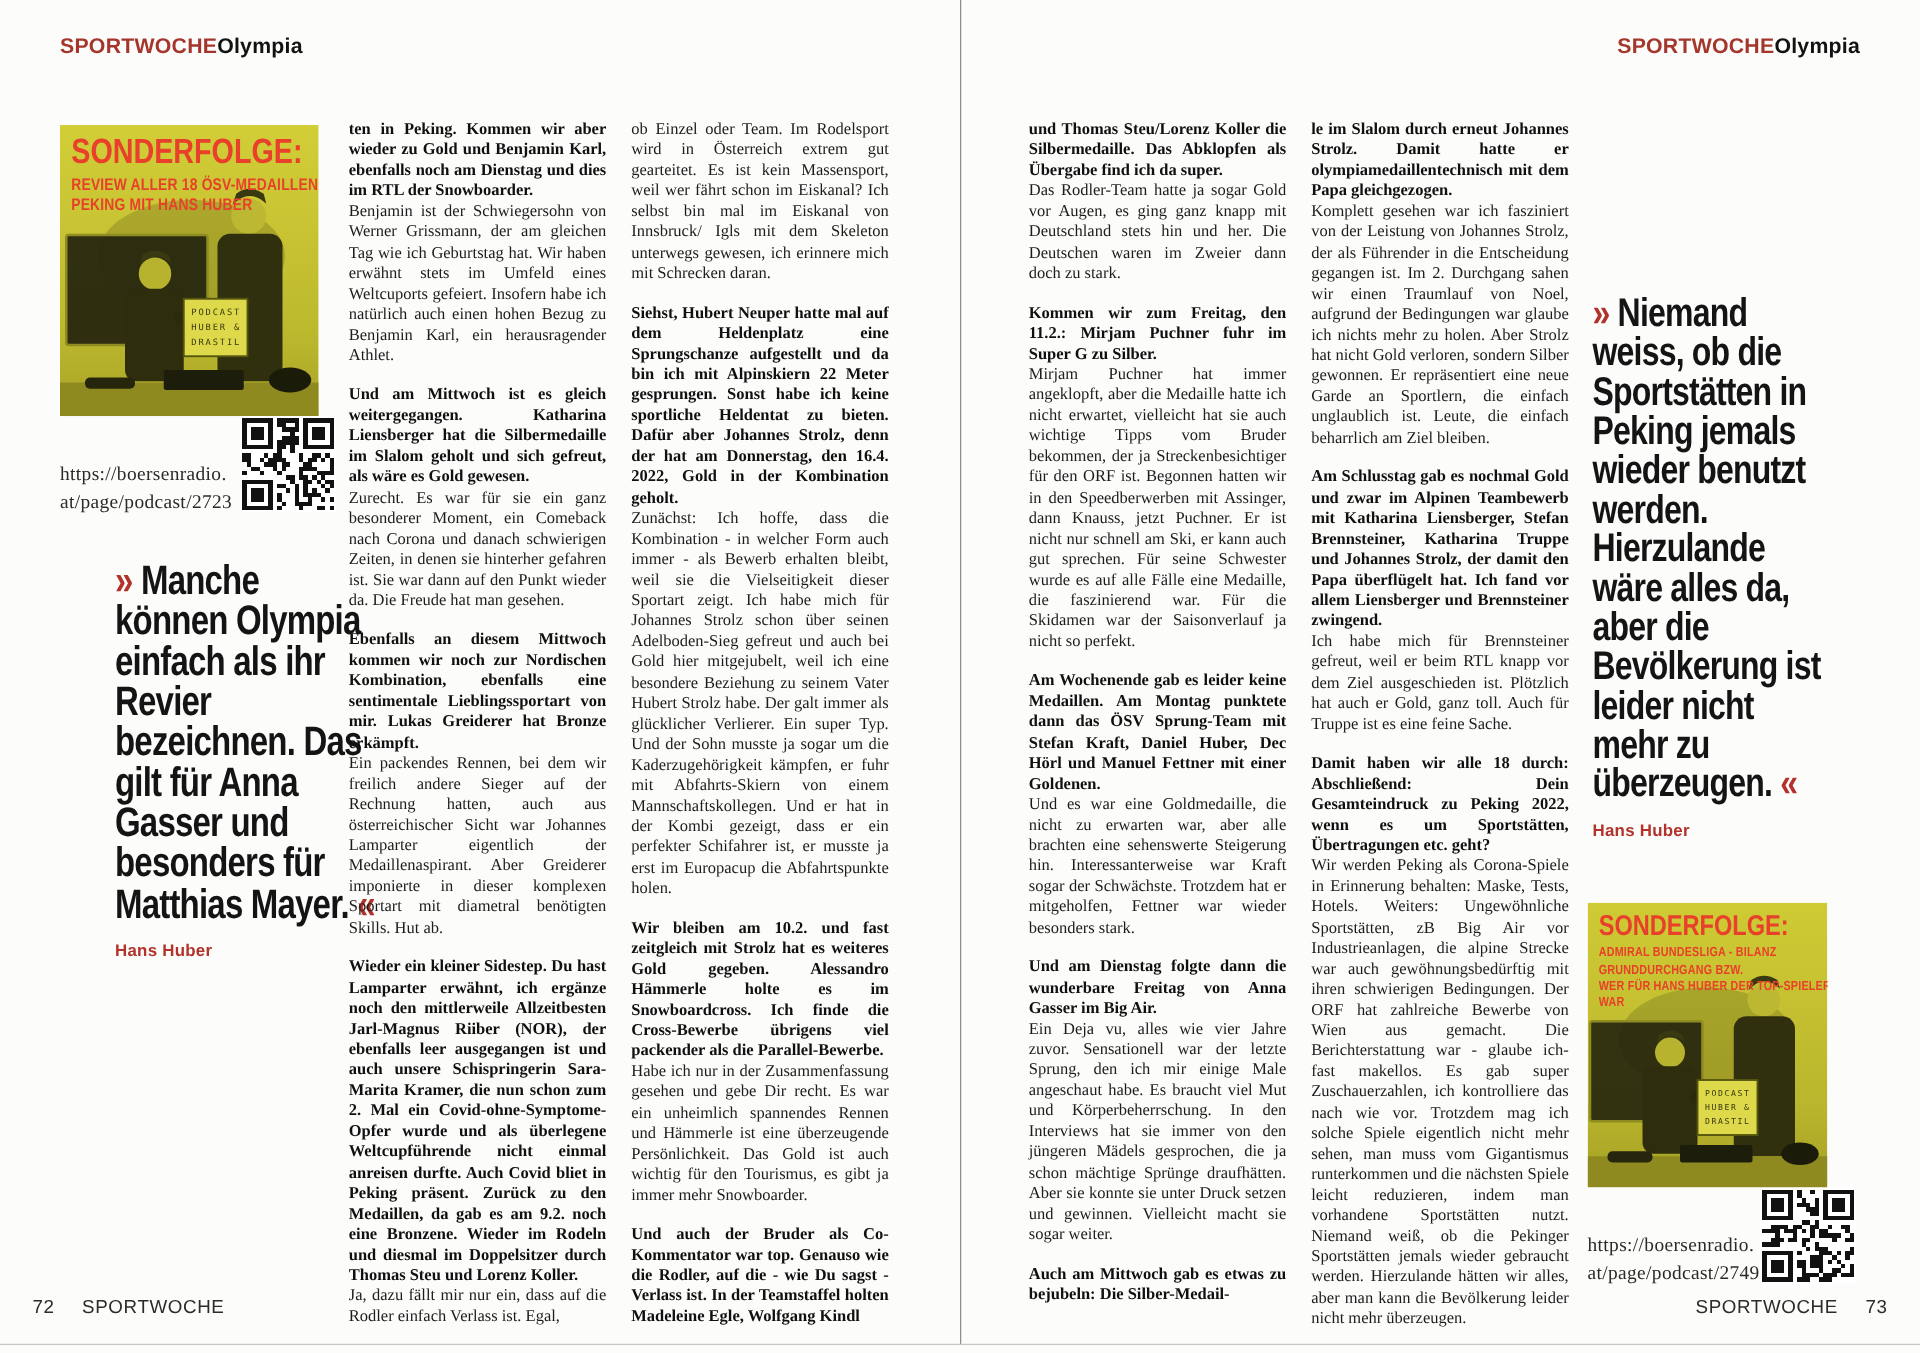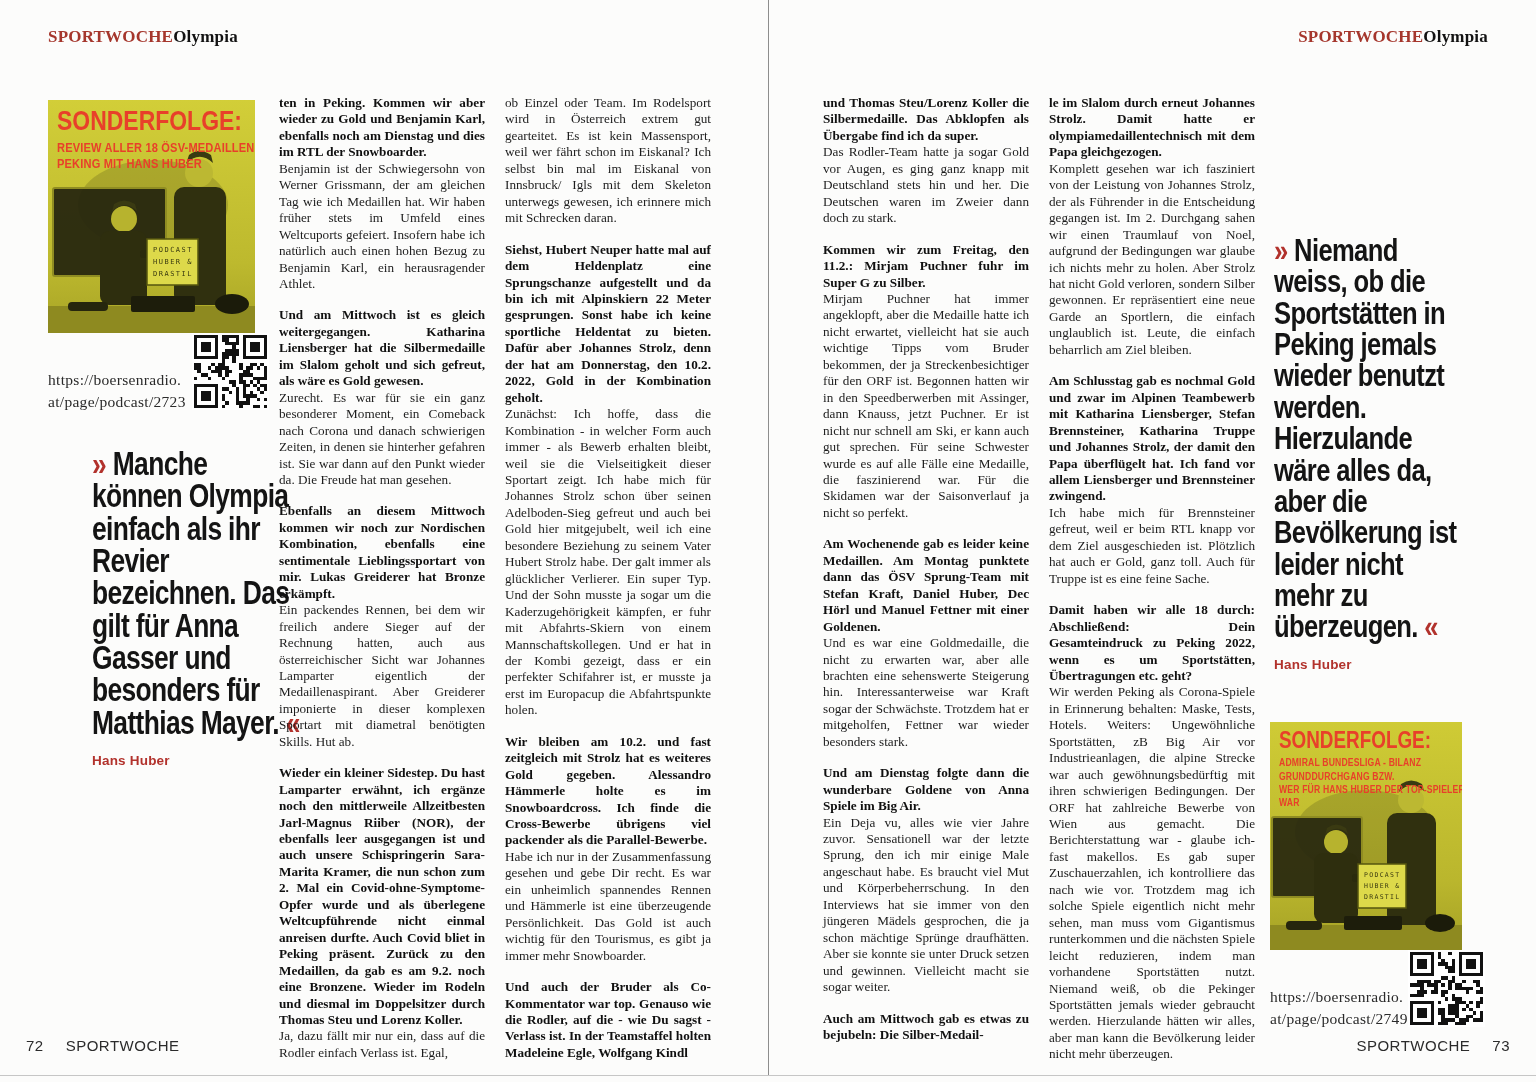--- a/index.html
+++ b/index.html
@@ -10,21 +10,21 @@
     color:#1c1c1c;
     overflow:hidden;
   }
   .abs{position:absolute;}
 
   
   .gutter-line{left:768px;top:0;width:1px;height:1076px;background:#8d8d8d;}
   .bottom-line{left:0;top:1075px;width:1536px;height:1px;background:#c6c6c6;}
 
   
-  .pagehead{top:27px;font-family:Liberation Serif, serif;font-weight:800;font-size:17px;letter-spacing:.2px;white-space:nowrap;}
+  .pagehead{top:27px;font-family:Liberation Sans, sans-serif;font-weight:800;font-size:17px;letter-spacing:.2px;white-space:nowrap;}
   .pagehead .brand{color:#a5362c;}
   .pagehead .section{color:#121212;}
   .head-left{left:48px;}
   .head-right{right:48px;}
 
   
   .pagefoot{top:1037px;font-family:"Liberation Sans",sans-serif;font-size:15px;color:#2b2b2b;display:flex;gap:22px;letter-spacing:.5px;}
   .foot-left{left:26px;align-items:flex-end;}
   .foot-right{right:26px;}
 
@@ -251,31 +251,31 @@
   <div class="pullquote">
     <span class="qmark">»</span>
     <span>Manche können Olympia einfach als ihr Revier bezeichnen. Das gilt für Anna Gasser und besonders für Matthias Mayer.</span>
     <span class="qmark">«</span>
   </div>
   <div class="attribution">Hans Huber</div>
 </div>
 
 <div class="abs col" style="left:279px;top:95px;height:950px;">
     <p class="para bold">ten in Peking. Kommen wir aber wieder zu Gold und Benjamin Karl, ebenfalls noch am Dienstag und dies im RTL der Snowboarder.</p>
-    <p class="para">Benjamin ist der Schwiegersohn von Werner Grissmann, der am gleichen Tag wie ich Medaillen hat. Wir haben früher stets im Umfeld eines Weltcuports gefeiert. Insofern habe ich natürlich auch einen hohen Bezug zu Benjamin Karl, ein herausragender Athlet.</p>
+    <p class="para">Benjamin ist der Schwiegersohn von Werner Grissmann, der am gleichen Tag wie ich Geburtstag hat. Wir haben erwähnt stets im Umfeld eines Weltcuports gefeiert. Insofern habe ich natürlich auch einen hohen Bezug zu Benjamin Karl, ein herausragender Athlet.</p>
     <p class="para bold">Und am Mittwoch ist es gleich weitergegangen. Katharina Liensberger hat die Silbermedaille im Slalom geholt und sich gefreut, als wäre es Gold gewesen.</p>
     <p class="para">Zurecht. Es war für sie ein ganz besonderer Moment, ein Comeback nach Corona und danach schwierigen Zeiten, in denen sie hinterher gefahren ist. Sie war dann auf den Punkt wieder da. Die Freude hat man gesehen.</p>
     <p class="para bold">Ebenfalls an diesem Mittwoch kommen wir noch zur Nordischen Kombination, ebenfalls eine sentimentale Lieblingssportart von mir. Lukas Greiderer hat Bronze erkämpft.</p>
     <p class="para">Ein packendes Rennen, bei dem wir freilich andere Sieger auf der Rechnung hatten, auch aus österreichischer Sicht war Johannes Lamparter eigentlich der Medaillenaspirant. Aber Greiderer imponierte in dieser komplexen Sportart mit diametral benötigten Skills. Hut ab.</p>
     <p class="para bold">Wieder ein kleiner Sidestep. Du hast Lamparter erwähnt, ich ergänze noch den mittlerweile Allzeitbesten Jarl-Magnus Riiber (NOR), der ebenfalls leer ausgegangen ist und auch unsere Schispringerin Sara-Marita Kramer, die nun schon zum 2. Mal ein Covid-ohne-Symptome-Opfer wurde und als überlegene Weltcupführende nicht einmal anreisen durfte. Auch Covid bliet in Peking präsent. Zurück zu den Medaillen, da gab es am 9.2. noch eine Bronzene. Wieder im Rodeln und diesmal im Doppelsitzer durch Thomas Steu und Lorenz Koller.</p>
     <p class="para">Ja, dazu fällt mir nur ein, dass auf die Rodler einfach Verlass ist. Egal,</p>
   </div>
 <div class="abs col" style="left:505px;top:95px;height:950px;">
     <p class="para">ob Einzel oder Team. Im Rodelsport wird in Österreich extrem gut gearteitet. Es ist kein Massensport, weil wer fährt schon im Eiskanal? Ich selbst bin mal im Eiskanal von Innsbruck/ Igls mit dem Skeleton unterwegs gewesen, ich erinnere mich mit Schrecken daran.</p>
-    <p class="para bold">Siehst, Hubert Neuper hatte mal auf dem Heldenplatz eine Sprungschanze aufgestellt und da bin ich mit Alpinskiern 22 Meter gesprungen. Sonst habe ich keine sportliche Heldentat zu bieten. Dafür aber Johannes Strolz, denn der hat am Donnerstag, den 10.2. 2022, Gold in der Kombination geholt.</p>
+    <p class="para bold">Siehst, Hubert Neuper hatte mal auf dem Heldenplatz eine Sprungschanze aufgestellt und da bin ich mit Alpinskiern 22 Meter gesprungen. Sonst habe ich keine sportliche Heldentat zu bieten. Dafür aber Johannes Strolz, denn der hat am Donnerstag, den 16.4. 2022, Gold in der Kombination geholt.</p>
     <p class="para">Zunächst: Ich hoffe, dass die Kombination - in welcher Form auch immer - als Bewerb erhalten bleibt, weil sie die Vielseitigkeit dieser Sportart zeigt. Ich habe mich für Johannes Strolz schon über seinen Adelboden-Sieg gefreut und auch bei Gold hier mitgejubelt, weil ich eine besondere Beziehung zu seinem Vater Hubert Strolz habe. Der galt immer als glücklicher Verlierer. Ein super Typ. Und der Sohn musste ja sogar um die Kaderzugehörigkeit kämpfen, er fuhr mit Abfahrts-Skiern von einem Mannschaftskollegen. Und er hat in der Kombi gezeigt, dass er ein perfekter Schifahrer ist, er musste ja erst im Europacup die Abfahrtspunkte holen.</p>
     <p class="para bold">Wir bleiben am 10.2. und fast zeitgleich mit Strolz hat es weiteres Gold gegeben. Alessandro Hämmerle holte es im Snowboardcross. Ich finde die Cross-Bewerbe übrigens viel packender als die Parallel-Bewerbe.</p>
     <p class="para">Habe ich nur in der Zusammenfassung gesehen und gebe Dir recht. Es war ein unheimlich spannendes Rennen und Hämmerle ist eine überzeugende Persönlichkeit. Das Gold ist auch wichtig für den Tourismus, es gibt ja immer mehr Snowboarder.</p>
     <p class="para bold">Und auch der Bruder als Co-Kommentator war top. Genauso wie die Rodler, auf die - wie Du sagst - Verlass ist. In der Teamstaffel holten Madeleine Egle, Wolfgang Kindl</p>
   </div>
 
 <div class="abs pagefoot foot-left">
   <span>72</span>
   <span>SPORTWOCHE</span>
 </div>
@@ -284,21 +284,21 @@
   <span class="brand">SPORTWOCHE</span><span class="section">Olympia</span>
 </div>
 
 <div class="abs col" style="left:823px;top:95px;height:950px;">
     <p class="para bold">und Thomas Steu/Lorenz Koller die Silbermedaille. Das Abklopfen als Übergabe find ich da super.</p>
     <p class="para">Das Rodler-Team hatte ja sogar Gold vor Augen, es ging ganz knapp mit Deutschland stets hin und her. Die Deutschen waren im Zweier dann doch zu stark.</p>
     <p class="para bold">Kommen wir zum Freitag, den 11.2.: Mirjam Puchner fuhr im Super G zu Silber.</p>
     <p class="para">Mirjam Puchner hat immer angeklopft, aber die Medaille hatte ich nicht erwartet, vielleicht hat sie auch wichtige Tipps vom Bruder bekommen, der ja Streckenbesichtiger für den ORF ist. Begonnen hatten wir in den Speedberwerben mit Assinger, dann Knauss, jetzt Puchner. Er ist nicht nur schnell am Ski, er kann auch gut sprechen. Für seine Schwester wurde es auf alle Fälle eine Medaille, die faszinierend war. Für die Skidamen war der Saisonverlauf ja nicht so perfekt.</p>
     <p class="para bold">Am Wochenende gab es leider keine Medaillen. Am Montag punktete dann das ÖSV Sprung-Team mit Stefan Kraft, Daniel Huber, Dec Hörl und Manuel Fettner mit einer Goldenen.</p>
     <p class="para">Und es war eine Goldmedaille, die nicht zu erwarten war, aber alle brachten eine sehenswerte Steigerung hin. Interessanterweise war Kraft sogar der Schwächste. Trotzdem hat er mitgeholfen, Fettner war wieder besonders stark.</p>
-    <p class="para bold">Und am Dienstag folgte dann die wunderbare Goldene von Anna Spiele im Big Air.</p>
+    <p class="para bold">Und am Dienstag folgte dann die wunderbare Freitag von Anna Gasser im Big Air.</p>
     <p class="para">Ein Deja vu, alles wie vier Jahre zuvor. Sensationell war der letzte Sprung, den ich mir einige Male angeschaut habe. Es braucht viel Mut und Körperbeherrschung. In den Interviews hat sie immer von den jüngeren Mädels gesprochen, die ja schon mächtige Sprünge draufhätten. Aber sie konnte sie unter Druck setzen und gewinnen. Vielleicht macht sie sogar weiter.</p>
     <p class="para bold">Auch am Mittwoch gab es etwas zu bejubeln: Die Silber-Medail-</p>
   </div>
 <div class="abs col" style="left:1049px;top:95px;height:950px;">
     <p class="para bold">le im Slalom durch erneut Johannes Strolz. Damit hatte er olympiamedaillentechnisch mit dem Papa gleichgezogen.</p>
     <p class="para">Komplett gesehen war ich fasziniert von der Leistung von Johannes Strolz, der als Führender in die Entscheidung gegangen ist. Im 2. Durchgang sahen wir einen Traumlauf von Noel, aufgrund der Bedingungen war glaube ich nichts mehr zu holen. Aber Strolz hat nicht Gold verloren, sondern Silber gewonnen. Er repräsentiert eine neue Garde an Sportlern, die einfach unglaublich ist. Leute, die einfach beharrlich am Ziel bleiben.</p>
     <p class="para bold">Am Schlusstag gab es nochmal Gold und zwar im Alpinen Teambewerb mit Katharina Liensberger, Stefan Brennsteiner, Katharina Truppe und Johannes Strolz, der damit den Papa überflügelt hat. Ich fand vor allem Liensberger und Brennsteiner zwingend.</p>
     <p class="para">Ich habe mich für Brennsteiner gefreut, weil er beim RTL knapp vor dem Ziel ausgeschieden ist. Plötzlich hat auch er Gold, ganz toll. Auch für Truppe ist es eine feine Sache.</p>
     <p class="para bold">Damit haben wir alle 18 durch: Abschließend: Dein Gesamteindruck zu Peking 2022, wenn es um Sportstätten, Übertragungen etc. geht?</p>
     <p class="para">Wir werden Peking als Corona-Spiele in Erinnerung behalten: Maske, Tests, Hotels. Weiters: Ungewöhnliche Sportstätten, zB Big Air vor Industrieanlagen, die alpine Strecke war auch gewöhnungsbedürftig mit ihren schwierigen Bedingungen. Der ORF hat zahlreiche Bewerbe von Wien aus gemacht. Die Berichterstattung war - glaube ich- fast makellos. Es gab super Zuschauerzahlen, ich kontrolliere das nach wie vor. Trotzdem mag ich solche Spiele eigentlich nicht mehr sehen, man muss vom Gigantismus runterkommen und die nächsten Spiele leicht reduzieren, indem man vorhandene Sportstätten nutzt. Niemand weiß, ob die Pekinger Sportstätten jemals wieder gebraucht werden. Hierzulande hätten wir alles, aber man kann die Bevölkerung leider nicht mehr überzeugen.</p>

